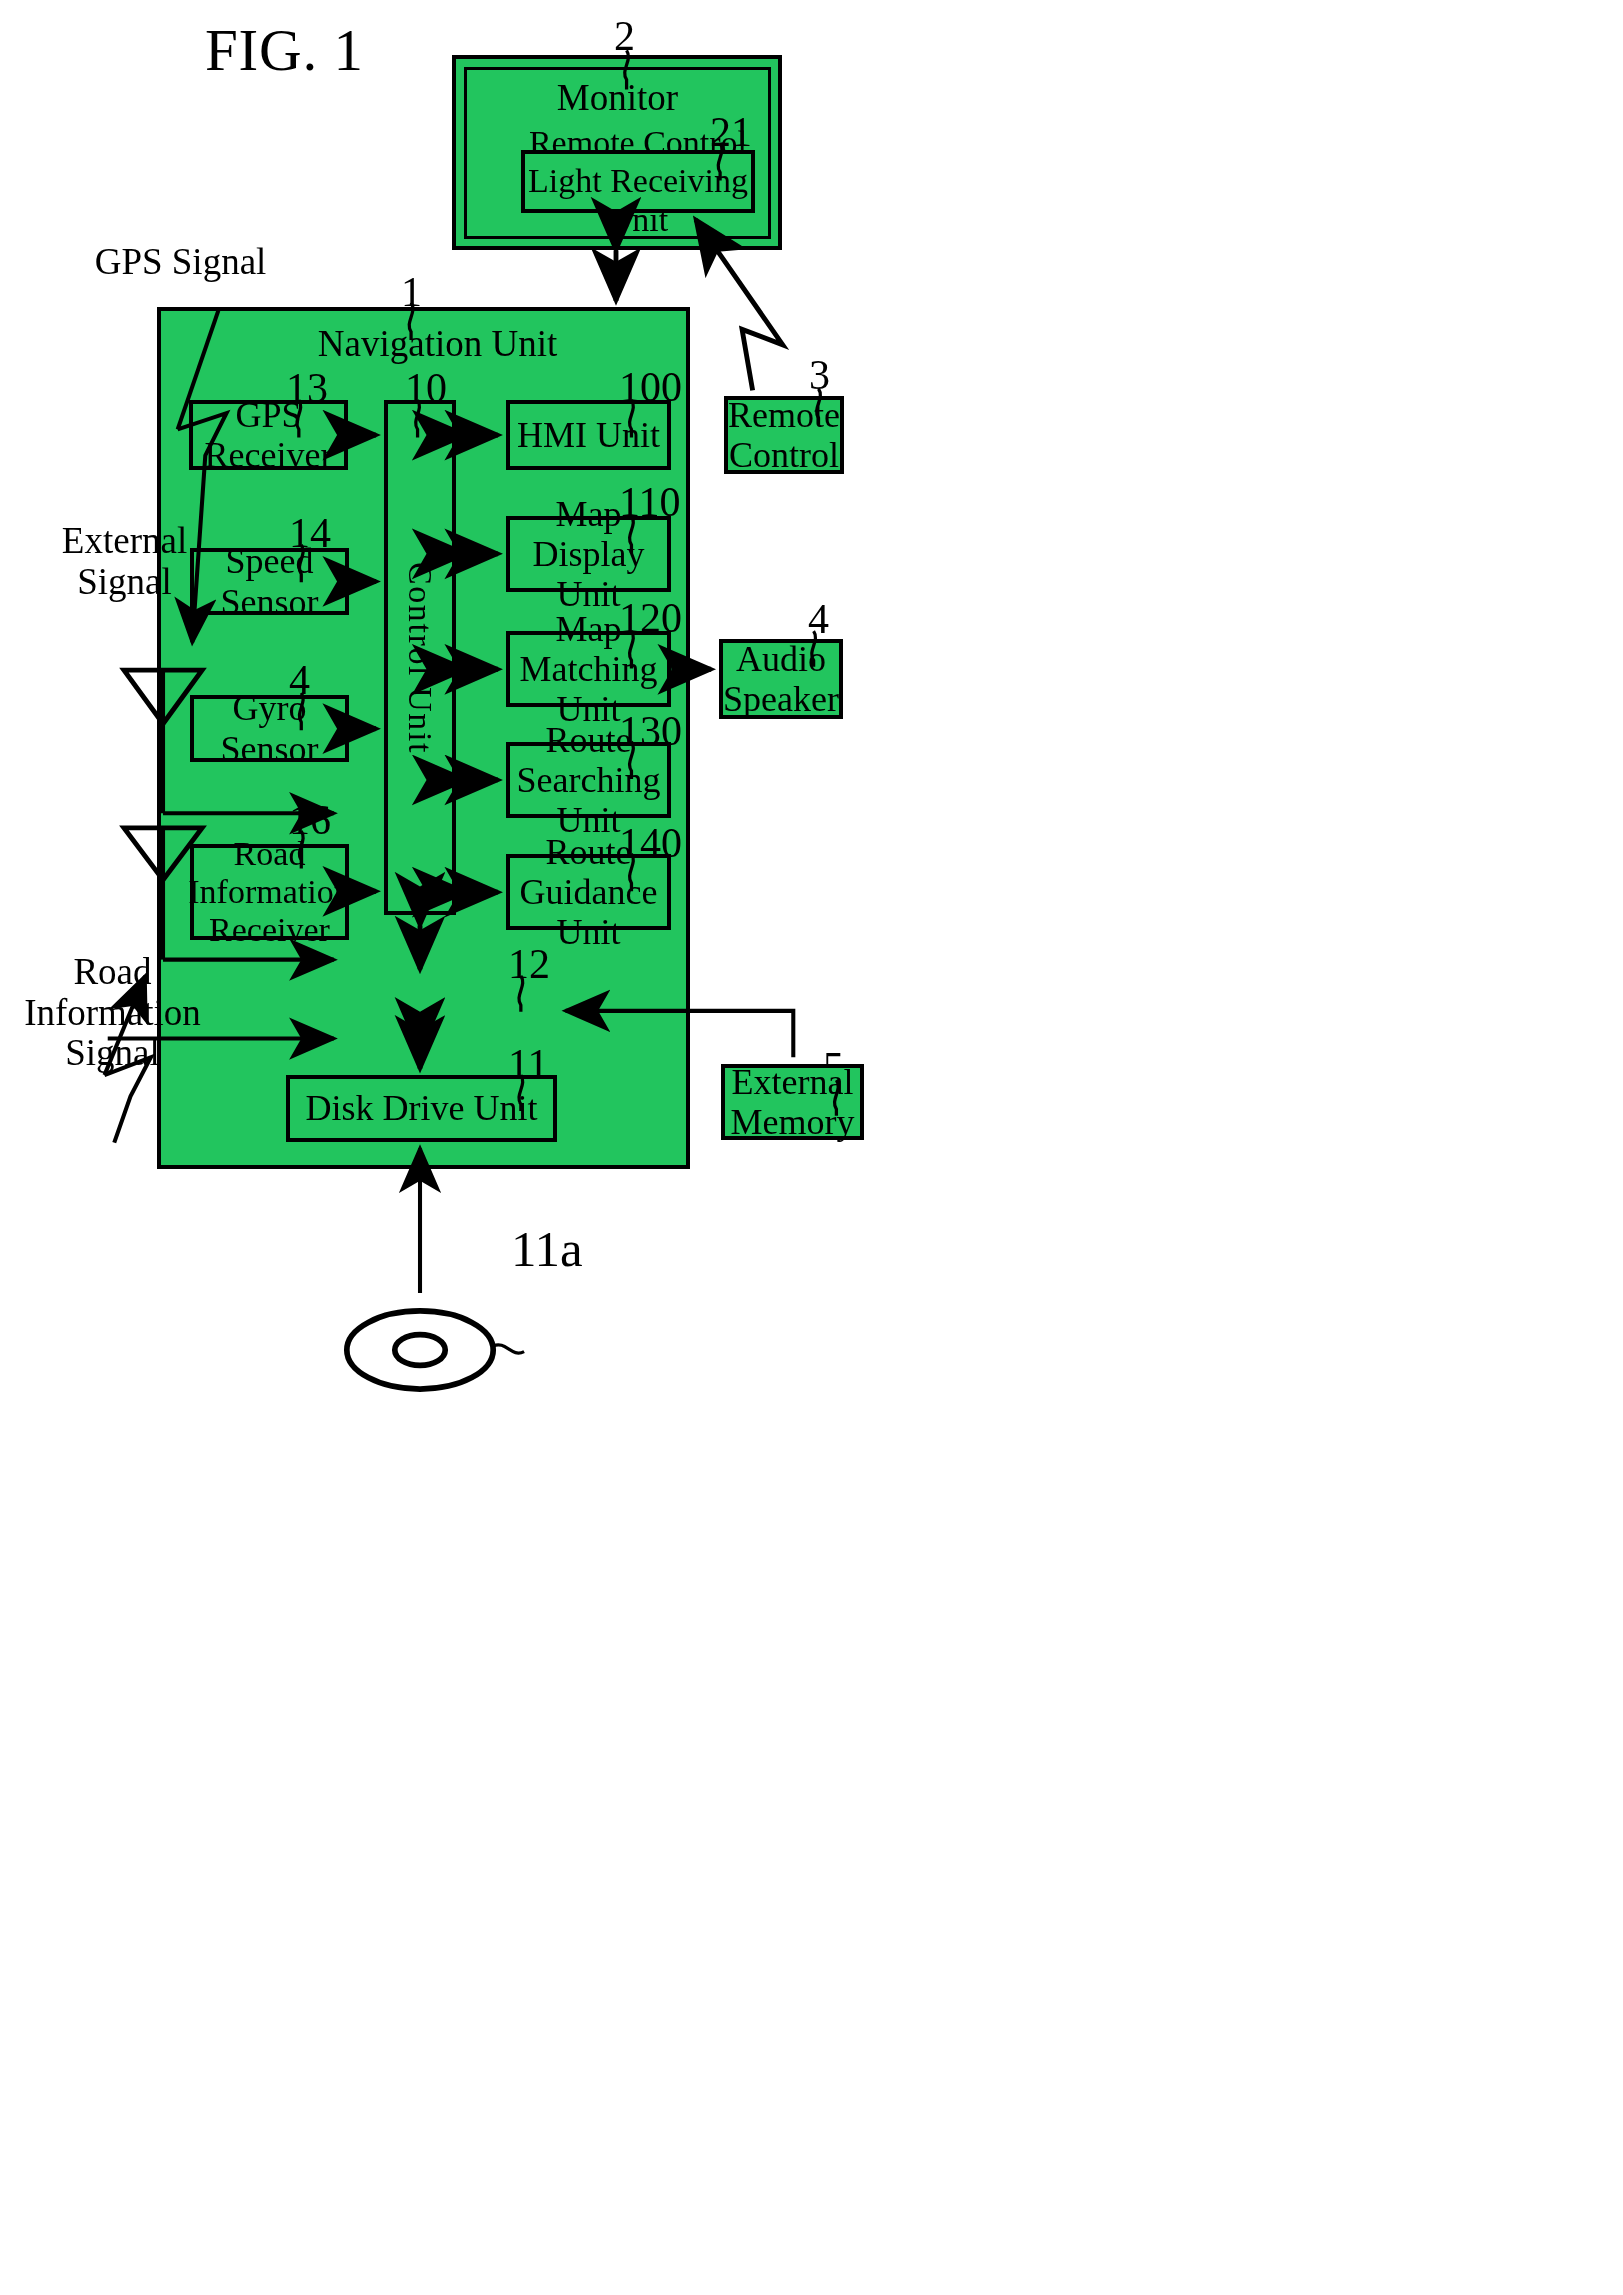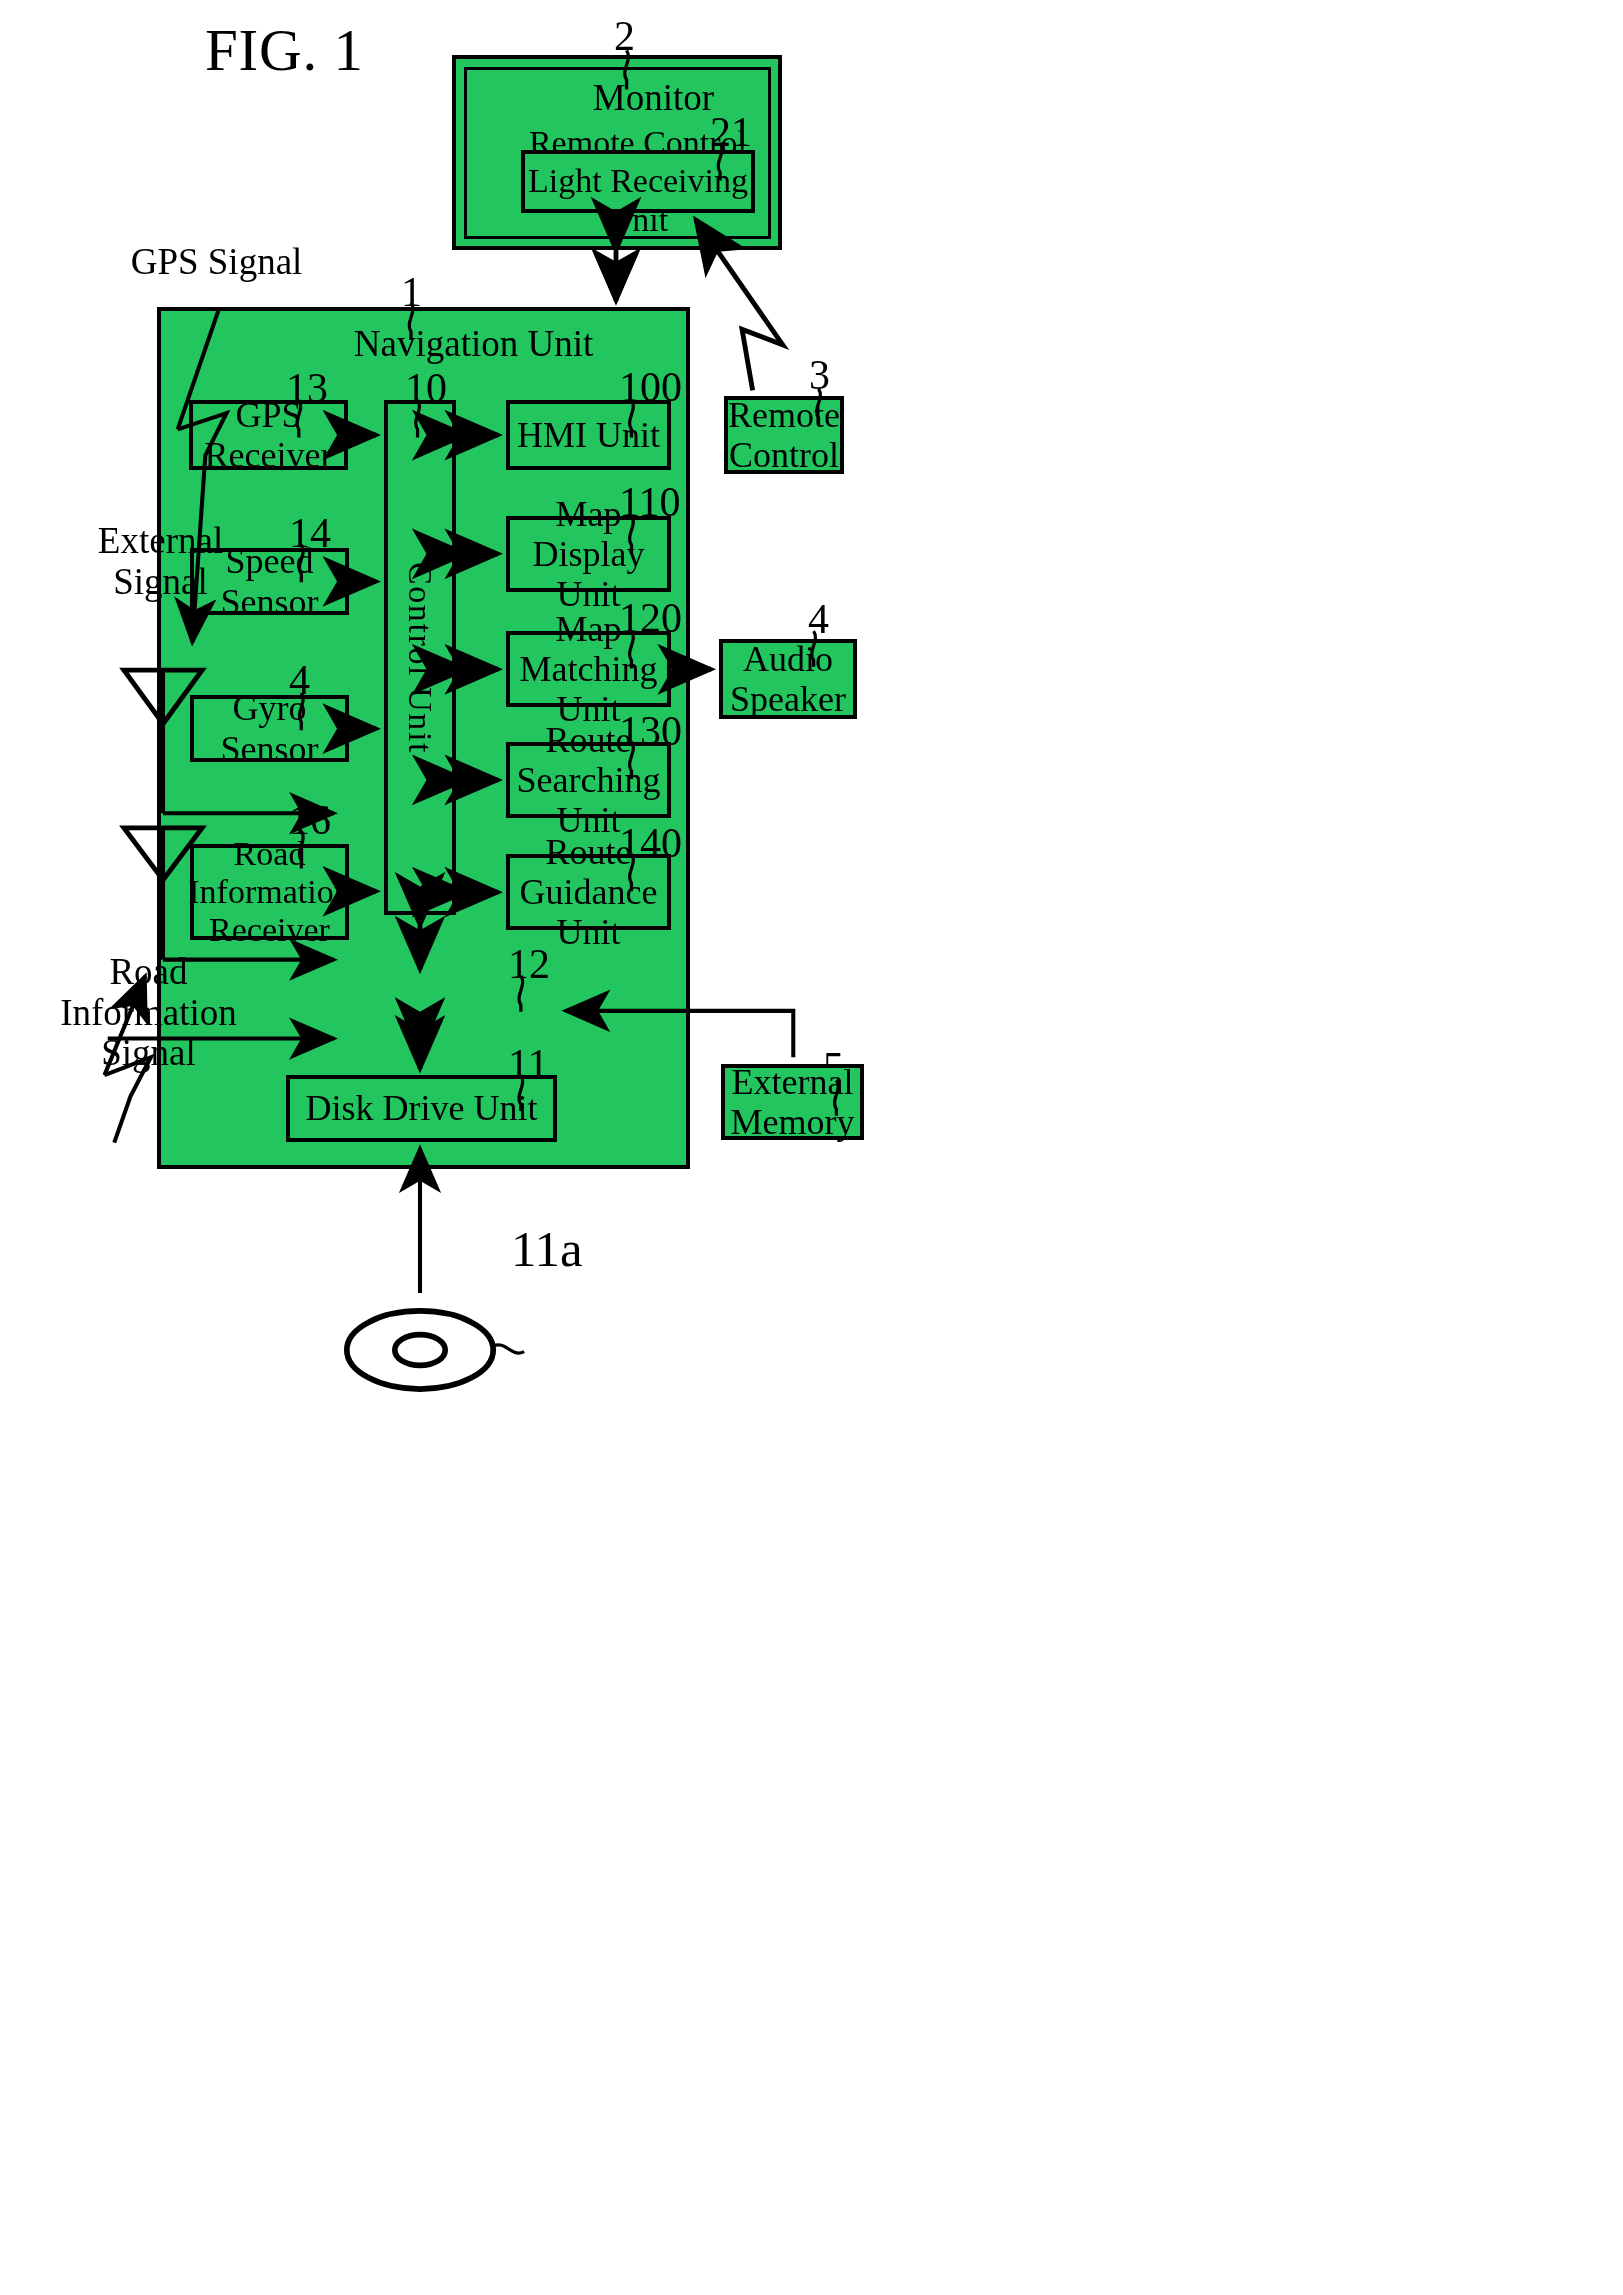--- a/index.html
+++ b/index.html
@@ -2,21 +2,21 @@
 <html style="font-size:13px"><head>
 <meta charset="utf-8">
 <style>
   html,body{margin:0;padding:0;background:#fff;}
   #stage{position:relative;width:1624px;height:2295px;background:#fff;
          font-family:"Liberation Serif","DejaVu Serif",serif;color:#000;overflow:hidden;}
   .fig-title{position:absolute;font-size:59px;letter-spacing:0.8px;font-family:Liberation Serif, serif;}
   .box{position:absolute;border:4.1px solid #000;background:#22c55e;box-sizing:border-box;
        display:flex;align-items:center;justify-content:center;text-align:center;line-height:1.12;}
   .box.thin{border-width:3.3px;}
-  .lbl{position:absolute;font-size:37px;text-align:center;line-height:1.1;margin-left:36px;}
+  .lbl{position:absolute;font-size:37px;text-align:center;line-height:1.1;}
   .num{position:absolute;font-size:42px;}
   .vtext{position:absolute;display:flex;align-items:center;justify-content:center;}
   .vtext span{transform:rotate(90deg);white-space:nowrap;font-size:34px;letter-spacing:1.6px;}
   svg.ov{position:absolute;left:0;top:0;width:1624px;height:2295px;pointer-events:none;}
   .bt{font-size:36px;}
   .bt.sm{font-size:34px;}
 </style>
 </head>
 <body>
 
@@ -35,21 +35,21 @@
     <div class="bt sm">Light Receiving Unit</div>
   </div>
 
   <div class="num" style="left:809px;top:351px;">3</div>
   <div class="box" style="left:724px;top:396px;width:120px;height:78px;flex-direction:column;">
     <div class="bt">Remote</div>
     <div class="bt">Control</div>
   </div>
 
   <div class="num" style="left:808px;top:595px;">4</div>
-  <div class="box" style="left:719px;top:639px;width:138px;height:80px;flex-direction:column;">
+  <div class="box" style="left:719px;top:639px;width:124px;height:80px;flex-direction:column;">
     <div class="bt">Audio</div>
     <div class="bt">Speaker</div>
   </div>
 
   <div class="num" style="left:823px;top:1043px;">5</div>
   <div class="box" style="left:721px;top:1064px;width:143px;height:76px;flex-direction:column;">
     <div class="bt">External</div>
     <div class="bt">Memory</div>
   </div>
 

